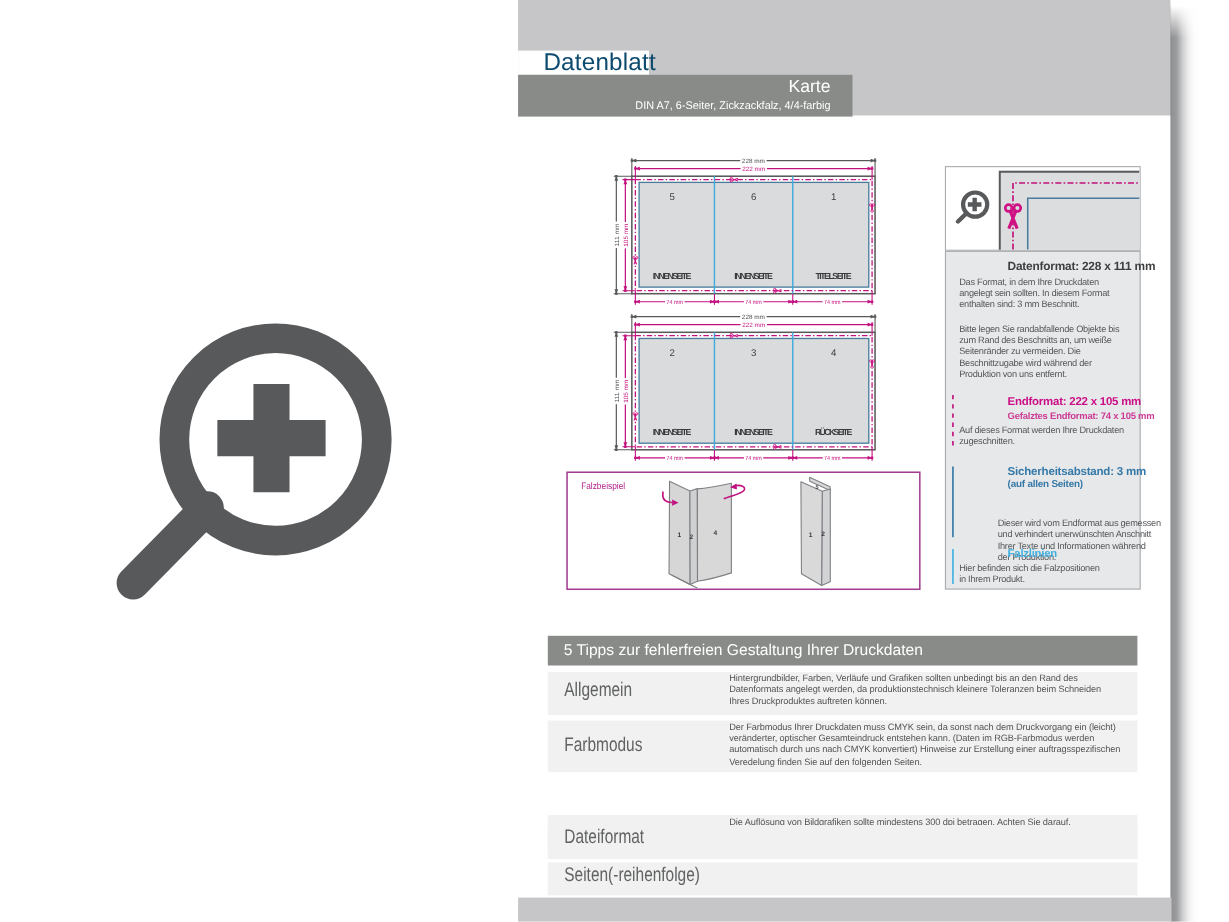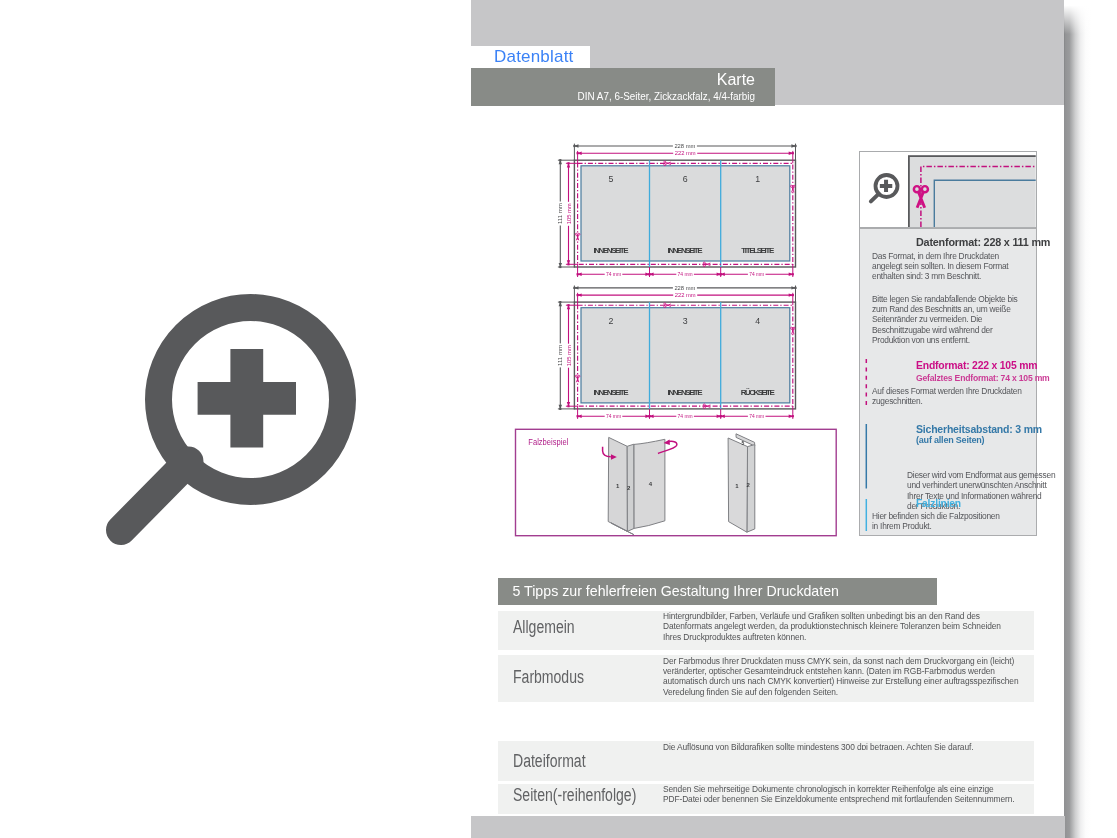--- a/index.html
+++ b/index.html
@@ -13,21 +13,21 @@
   .row .txt{position:absolute;left:165px;width:370px;top:0.5px;
             font-size:8.4px;letter-spacing:-0.1px;line-height:10.35px;color:#525355;}
   .ip{position:absolute;left:872px;width:168px;color:#55565a;font-size:8.4px;line-height:10.3px;letter-spacing:-0.25px;}
   .ih{position:absolute;left:916px;width:170px;font-weight:bold;letter-spacing:-0.2px;}
 </style>
 </head>
 <body>
 
 <div class="abs" style="left:471px;top:0;width:594px;height:105px;background:#c6c6c8;"></div>
 
-<div class="abs" style="left:471px;top:45.5px;width:119px;height:22px;background:#ffffff;color:#3b82f6;font-size:17px;letter-spacing:0.2px;line-height:22px;padding-left:23px;box-sizing:border-box;">Datenblatt</div>
+<div class="abs" style="left:471px;top:45.5px;width:119px;height:22px;background:#ffffff;color:#0c4a6e;font-size:22px;letter-spacing:0.2px;line-height:22px;padding-left:23px;box-sizing:border-box;">Datenblatt</div>
 
 <div class="abs" style="left:471px;top:67.5px;width:304px;height:38.5px;background:#888b87;"></div>
 
 <div class="abs" style="left:471px;top:72.3px;width:284px;height:18px;color:#ffffff;font-size:16px;line-height:16px;text-align:right;">Karte</div>
 
 <div class="abs" style="left:471px;top:90.8px;width:284px;height:12px;color:#ffffff;font-size:10.2px;line-height:12px;text-align:right;transform:scaleX(0.97);transform-origin:100% 50%;">DIN A7, 6-Seiter, Zickzackfalz, 4/4-farbig</div>
 
 <div class="abs" style="left:1064px;top:5px;width:27px;height:833px;background:linear-gradient(to right,rgba(128,129,131,0.88) 0%,rgba(132,133,135,0.82) 20%,rgba(158,159,161,0.5) 42%,rgba(196,197,199,0.28) 62%,rgba(230,230,231,0.12) 80%,rgba(255,255,255,0) 100%);"></div>
 
 <div class="abs" style="left:1064px;top:0;width:27px;height:36px;background:linear-gradient(to bottom,rgba(255,255,255,1) 15%,rgba(255,255,255,0) 95%);"></div>
@@ -209,21 +209,21 @@
 <div class="ih" style="top:423.1px;font-size:10.5px;color:#3579a8;">Sicherheitsabstand: 3 mm</div>
 
 <div class="ih" style="top:435px;font-size:9px;color:#3579a8;">(auf allen Seiten)</div>
 
 <div class="ip" style="top:470px;margin-left:35px;">Dieser wird vom Endformat aus gemessen<br>und verhindert unerwünschten Anschnitt<br>Ihrer Texte und Informationen während<br>der Produktion.</div>
 
 <div class="ih" style="top:498.2px;font-size:10.3px;color:#41b1e1;">Falzlinien</div>
 
 <div class="ip" style="top:510.6px;">Hier befinden sich die Falzpositionen<br>in Ihrem Produkt.</div>
 
-<div class="abs" style="left:498px;top:577.5px;width:439px;height:27px;background:#888b87;color:#ffffff;font-size:14.2px;line-height:27px;padding-left:14.5px;box-sizing:border-box;">5 Tipps zur fehlerfreien Gestaltung Ihrer Druckdaten</div>
+<div class="abs" style="left:498px;top:577.5px;width:536px;height:27px;background:#888b87;color:#ffffff;font-size:14.2px;line-height:27px;padding-left:14.5px;box-sizing:border-box;">5 Tipps zur fehlerfreien Gestaltung Ihrer Druckdaten</div>
 
 <div class="row abs" style="top:610.5px;height:39.5px;">
   <div class="lab" style="top:16.5px;">Allgemein</div>
   <div class="txt">Hintergrundbilder, Farben, Verläufe und Grafiken sollten unbedingt bis an den Rand des<br>Datenformats angelegt werden, da produktionstechnisch kleinere Toleranzen beim Schneiden<br>Ihres Druckproduktes auftreten können.</div>
 </div>
 
 <div class="row abs" style="top:655px;height:47px;">
   <div class="lab" style="top:21.7px;">Farbmodus</div>
   <div class="txt">Der Farbmodus Ihrer Druckdaten muss CMYK sein, da sonst nach dem Druckvorgang ein (leicht)<br>veränderter, optischer Gesamteindruck entstehen kann. (Daten im RGB-Farbmodus werden<br>automatisch durch uns nach CMYK konvertiert) Hinweise zur Erstellung einer auftragsspezifischen<br>Veredelung finden Sie auf den folgenden Seiten.</div>
 </div>
@@ -232,14 +232,13 @@
   <div class="lab" style="top:16.9px;">Auflösung</div>
   <div class="txt">Die Auflösung von Bildgrafiken sollte mindestens 300 dpi betragen. Achten Sie darauf,<br>dass Sie für Ihre Druckvorlagen immer hochauflösende Bilder verwenden, da Ihr Druckprodukt<br>andernfalls (leicht) pixelig wirken kann.</div>
 </div>
 
 <div class="row abs" style="top:749.5px;height:31px;">
   <div class="lab" style="top:11.4px;">Dateiformat</div>
 </div>
 
 <div class="row abs" style="top:783.5px;height:30.5px;">
   <div class="lab" style="top:11.4px;">Seiten(-reihenfolge)</div>
-  <div class="txt">Senden Sie mehrseitige Dokumente chronologisch in korrekter Reihenfolge als eine einzige<br>PDF-Datei oder benennen Sie Einzeldokumente entsprechend mit fortlaufenden Seitennummern.</div>
 </div>
 
 </body></html>

